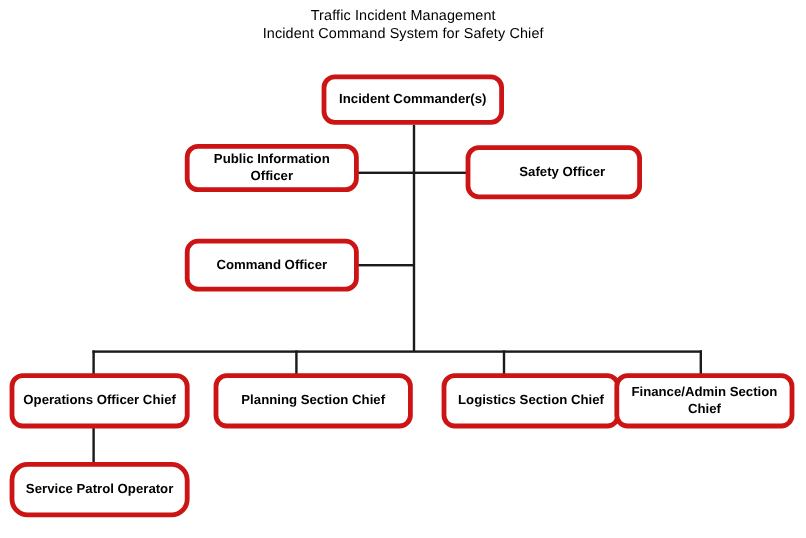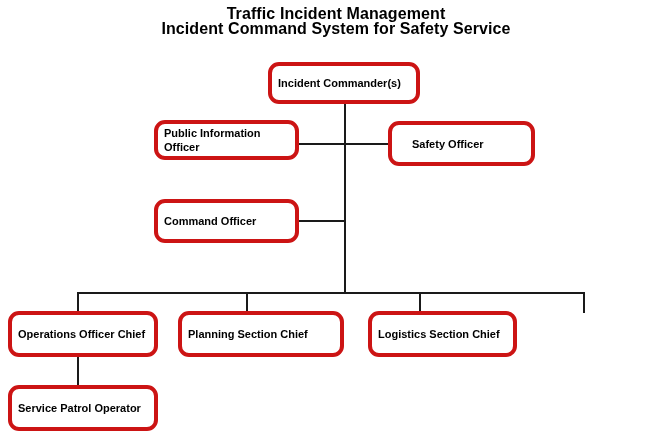--- a/index.html
+++ b/index.html
@@ -19,62 +19,63 @@
     width: 672px;
     height: 448px;
     background: #ffffff;
   }
   #chart-title {
     position: absolute;
     left: 0;
     top: 6px;
     width: 672px;
     text-align: center;
-    font-size: 16px;
-    font-weight: bold;
+    font-size: 12px;
+    font-weight: normal;
     color: #000000;
     line-height: 15px;
     letter-spacing: 0.1px;
   }
   #chart-title .title-line {
     display: block;
   }
   .connector {
     position: absolute;
     background: #1a1a1a;
   }
   .node {
     position: absolute;
     box-sizing: border-box;
     background: #ffffff;
     border: 4px solid #cc1414;
     border-radius: 11px;
     display: flex;
     align-items: center;
     justify-content: center;
+    text-align: center;
     font-size: 11px;
     font-weight: bold;
     color: #000000;
     line-height: 14px;
     padding: 0 6px;
     z-index: 2;
   }
   .node-label {
     display: block;
     width: 100%;
   }
 </style>
 </head>
 <body>
 
 <div id="chart-root">
 
   <div id="chart-title">
     <span class="title-line">Traffic Incident Management</span>
-    <span class="title-line">Incident Command System for Safety Service</span>
+    <span class="title-line">Incident Command System for Safety Chief</span>
   </div>
 
   <div class="connector" style="left:344px; top:104px; width:2px; height:189px;"></div>
 
   <div class="connector" style="left:296px; top:143px; width:49px; height:2px;"></div>
 
   <div class="connector" style="left:344px; top:143px; width:46px; height:2px;"></div>
 
   <div class="connector" style="left:296px; top:220px; width:49px; height:2px;"></div>
 
@@ -108,18 +109,21 @@
   </div>
 
   <div class="node" style="left:178px; top:311px; width:166px; height:46px;">
     <span class="node-label">Planning Section Chief</span>
   </div>
 
   <div class="node" style="left:368px; top:311px; width:149px; height:46px;">
     <span class="node-label">Logistics Section Chief</span>
   </div>
 
+  <div class="node" style="left:512px; top:311px; width:150px; height:46px;">
+    <span class="node-label">Finance/Admin Section Chief</span>
+  </div>
 
-  <div class="node" style="left:8px; top:385px; width:150px; height:46px;">
+  <div class="node" style="left:8px; top:385px; width:150px; height:46px;border-radius:15px;">
     <span class="node-label">Service Patrol Operator</span>
   </div>
 
 </div>
 
 </body></html>

